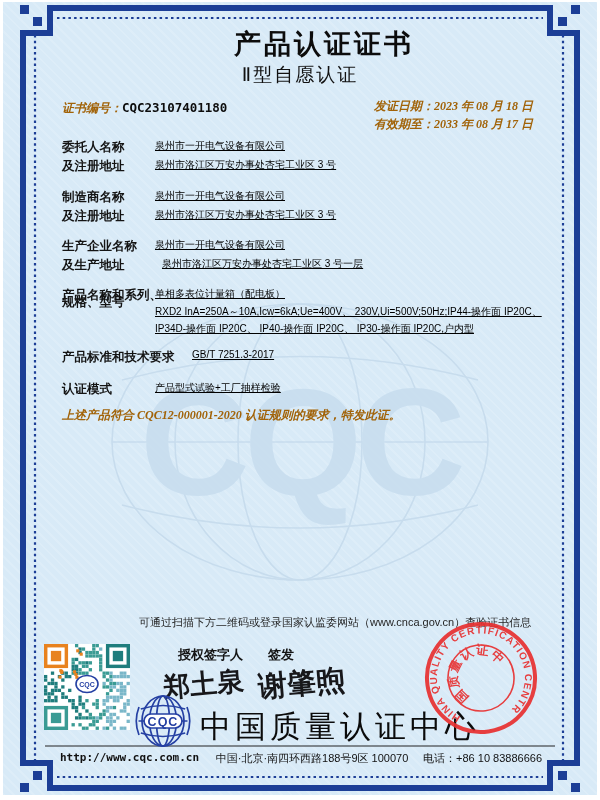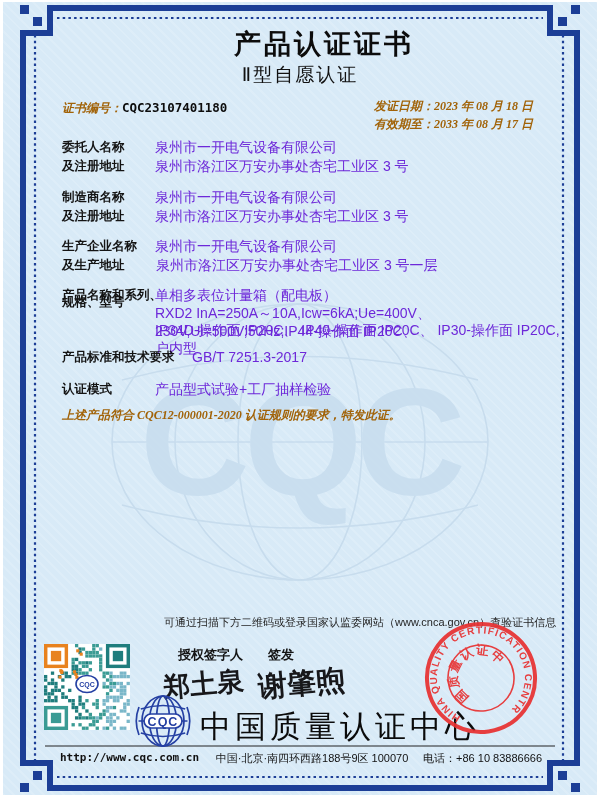--- a/index.html
+++ b/index.html
@@ -8,21 +8,21 @@
   #paper{position:absolute;left:3px;top:2px;right:3px;bottom:5px;background:#d8eaf7;
          background-image:repeating-linear-gradient(45deg,rgba(255,255,255,.14) 0 2px,rgba(0,0,0,0) 2px 7px);}
   .abs{position:absolute;}
   svg{display:block;}
   .title{width:100%;text-align:center;font-weight:bold;font-size:27px;letter-spacing:3px;color:#0c0c0c;padding-left:24px;}
   .subtitle{width:100%;text-align:center;font-size:19px;letter-spacing:2px;color:#111;font-family:"Liberation Serif",serif;}
   .kai{font-family:"Liberation Serif","DejaVu Serif",serif;font-style:italic;font-weight:bold;font-size:12px;color:#a16207;}
   .mono{font-family:"DejaVu Sans Mono","Liberation Mono",monospace;}
   .certno{font-weight:bold;font-size:12.5px;color:#0d0d0d;}
   .flabel{font-weight:bold;font-size:12.5px;color:#141414;}
-  .fvalue{font-size:14px;color:#6d28d9;}
+  .fvalue{font-size:10px;color:#000000;text-decoration:underline;}
   .note{font-size:11px;color:#1f1f1f;}
   .sig-label{font-weight:bold;font-size:13px;color:#141414;}
   .sig-name{font-family:"DejaVu Serif","Liberation Serif",serif;font-weight:bold;font-size:27px;color:#17171a;transform:rotate(-5deg);}
   .orgname{font-size:31px;letter-spacing:4px;color:#0b0b0b;font-weight:500;}
   .footer-text{font-size:11px;color:#111;}
   .content{z-index:3;}
   .behind{z-index:1;}
   .front{z-index:5;}
 </style>
 </head>
@@ -84,37 +84,37 @@
   <div class="abs content fvalue" style="left:155px;top:158px;">泉州市洛江区万安办事处杏宅工业区 3 号</div>
 
   <div class="abs content flabel" style="left:62px;top:189px;">制造商名称</div>
   <div class="abs content fvalue" style="left:155px;top:189px;">泉州市一开电气设备有限公司</div>
   <div class="abs content flabel" style="left:62px;top:208px;">及注册地址</div>
   <div class="abs content fvalue" style="left:155px;top:208px;">泉州市洛江区万安办事处杏宅工业区 3 号</div>
 
   <div class="abs content flabel" style="left:62px;top:238px;">生产企业名称</div>
   <div class="abs content fvalue" style="left:155px;top:238px;">泉州市一开电气设备有限公司</div>
   <div class="abs content flabel" style="left:62px;top:257px;">及生产地址</div>
-  <div class="abs content fvalue" style="left:156px;top:257px;">泉州市洛江区万安办事处杏宅工业区 3 号一层</div>
+  <div class="abs content fvalue" style="left:162px;top:257px;">泉州市洛江区万安办事处杏宅工业区 3 号一层</div>
 
   <div class="abs content flabel" style="left:62px;top:287px;">产品名称和系列、</div>
   <div class="abs content flabel" style="left:62px;top:294px;">规格、型号</div>
   <div class="abs content fvalue" style="left:155px;top:287px;">单相多表位计量箱（配电板）</div>
   <div class="abs content fvalue" style="left:155px;top:305px;width:410px;">RXD2 InA=250A～10A,Icw=6kA;Ue=400V、 230V,Ui=500V;50Hz;IP44-操作面 IP20C、</div>
   <div class="abs content fvalue" style="left:155px;top:322px;width:410px;">IP34D-操作面 IP20C、 IP40-操作面 IP20C、 IP30-操作面 IP20C,户内型</div>
 
   <div class="abs content flabel" style="left:62px;top:349px;">产品标准和技术要求</div>
   <div class="abs content fvalue" style="left:192px;top:349px;">GB/T 7251.3-2017</div>
 
   <div class="abs content flabel" style="left:62px;top:381px;">认证模式</div>
   <div class="abs content fvalue" style="left:155px;top:381px;">产品型式试验+工厂抽样检验</div>
 
   <div class="abs content kai" style="left:62px;top:407px;font-size:12px;">上述产品符合 CQC12-000001-2020 认证规则的要求，特发此证。</div>
 
-  <div class="abs content note" style="left:164px;top:615px;">可通过扫描下方二维码或登录国家认监委网站（www.cnca.gov.cn）查验证书信息</div>
+  <div class="abs content note" style="left:139px;top:615px;">可通过扫描下方二维码或登录国家认监委网站（www.cnca.gov.cn）查验证书信息</div>
 
   <svg class="abs content" style="left:44px;top:644px;" width="86" height="86" viewBox="0 0 86 86">
     <rect x="0" y="0" width="86" height="86" fill="#ffffff"></rect>
     <g id="qr-modules">
         <rect x="30.96" y="0" width="3.3024" height="3.3024" fill="#3a9b94"></rect>
         <rect x="48.16" y="0" width="3.3024" height="3.3024" fill="#3a9b94"></rect>
         <rect x="51.6" y="0" width="3.3024" height="3.3024" fill="#3a9b94"></rect>
         <rect x="34.4" y="3.44" width="3.3024" height="3.3024" fill="#1f7d7d"></rect>
         <rect x="37.839999999999996" y="3.44" width="3.3024" height="3.3024" fill="#3a9b94"></rect>
         <rect x="48.16" y="3.44" width="3.3024" height="3.3024" fill="#3a9b94"></rect>

